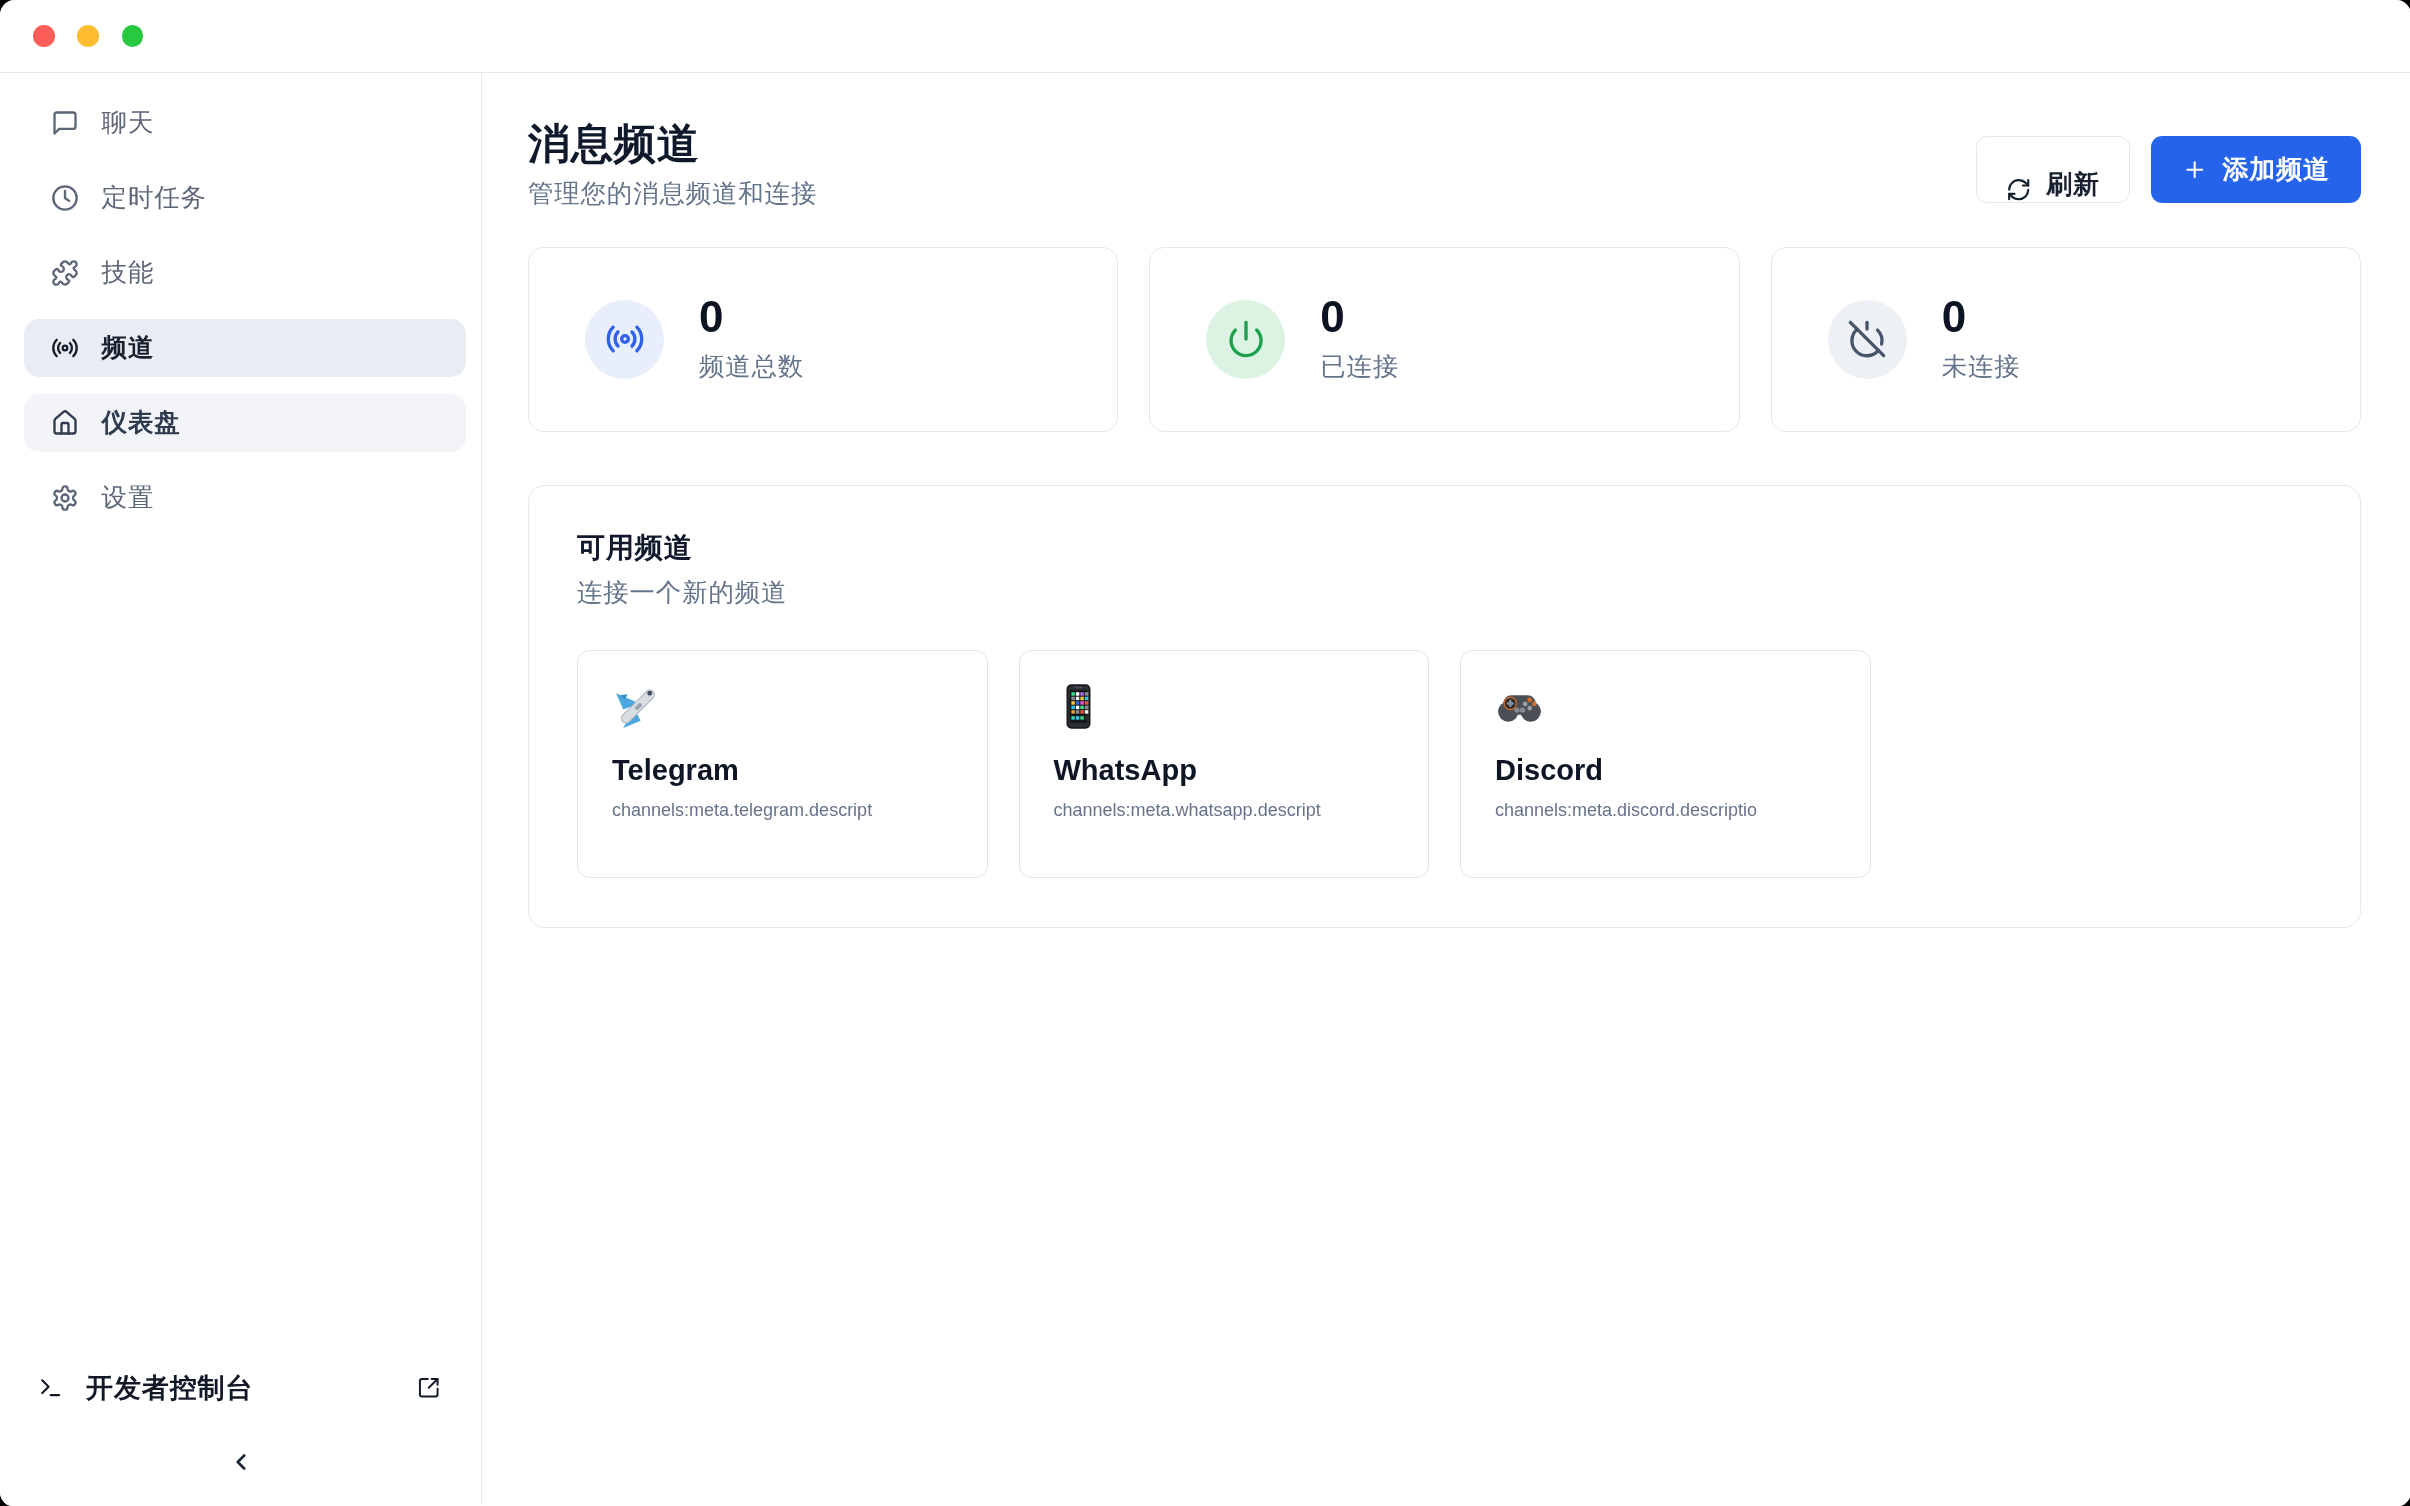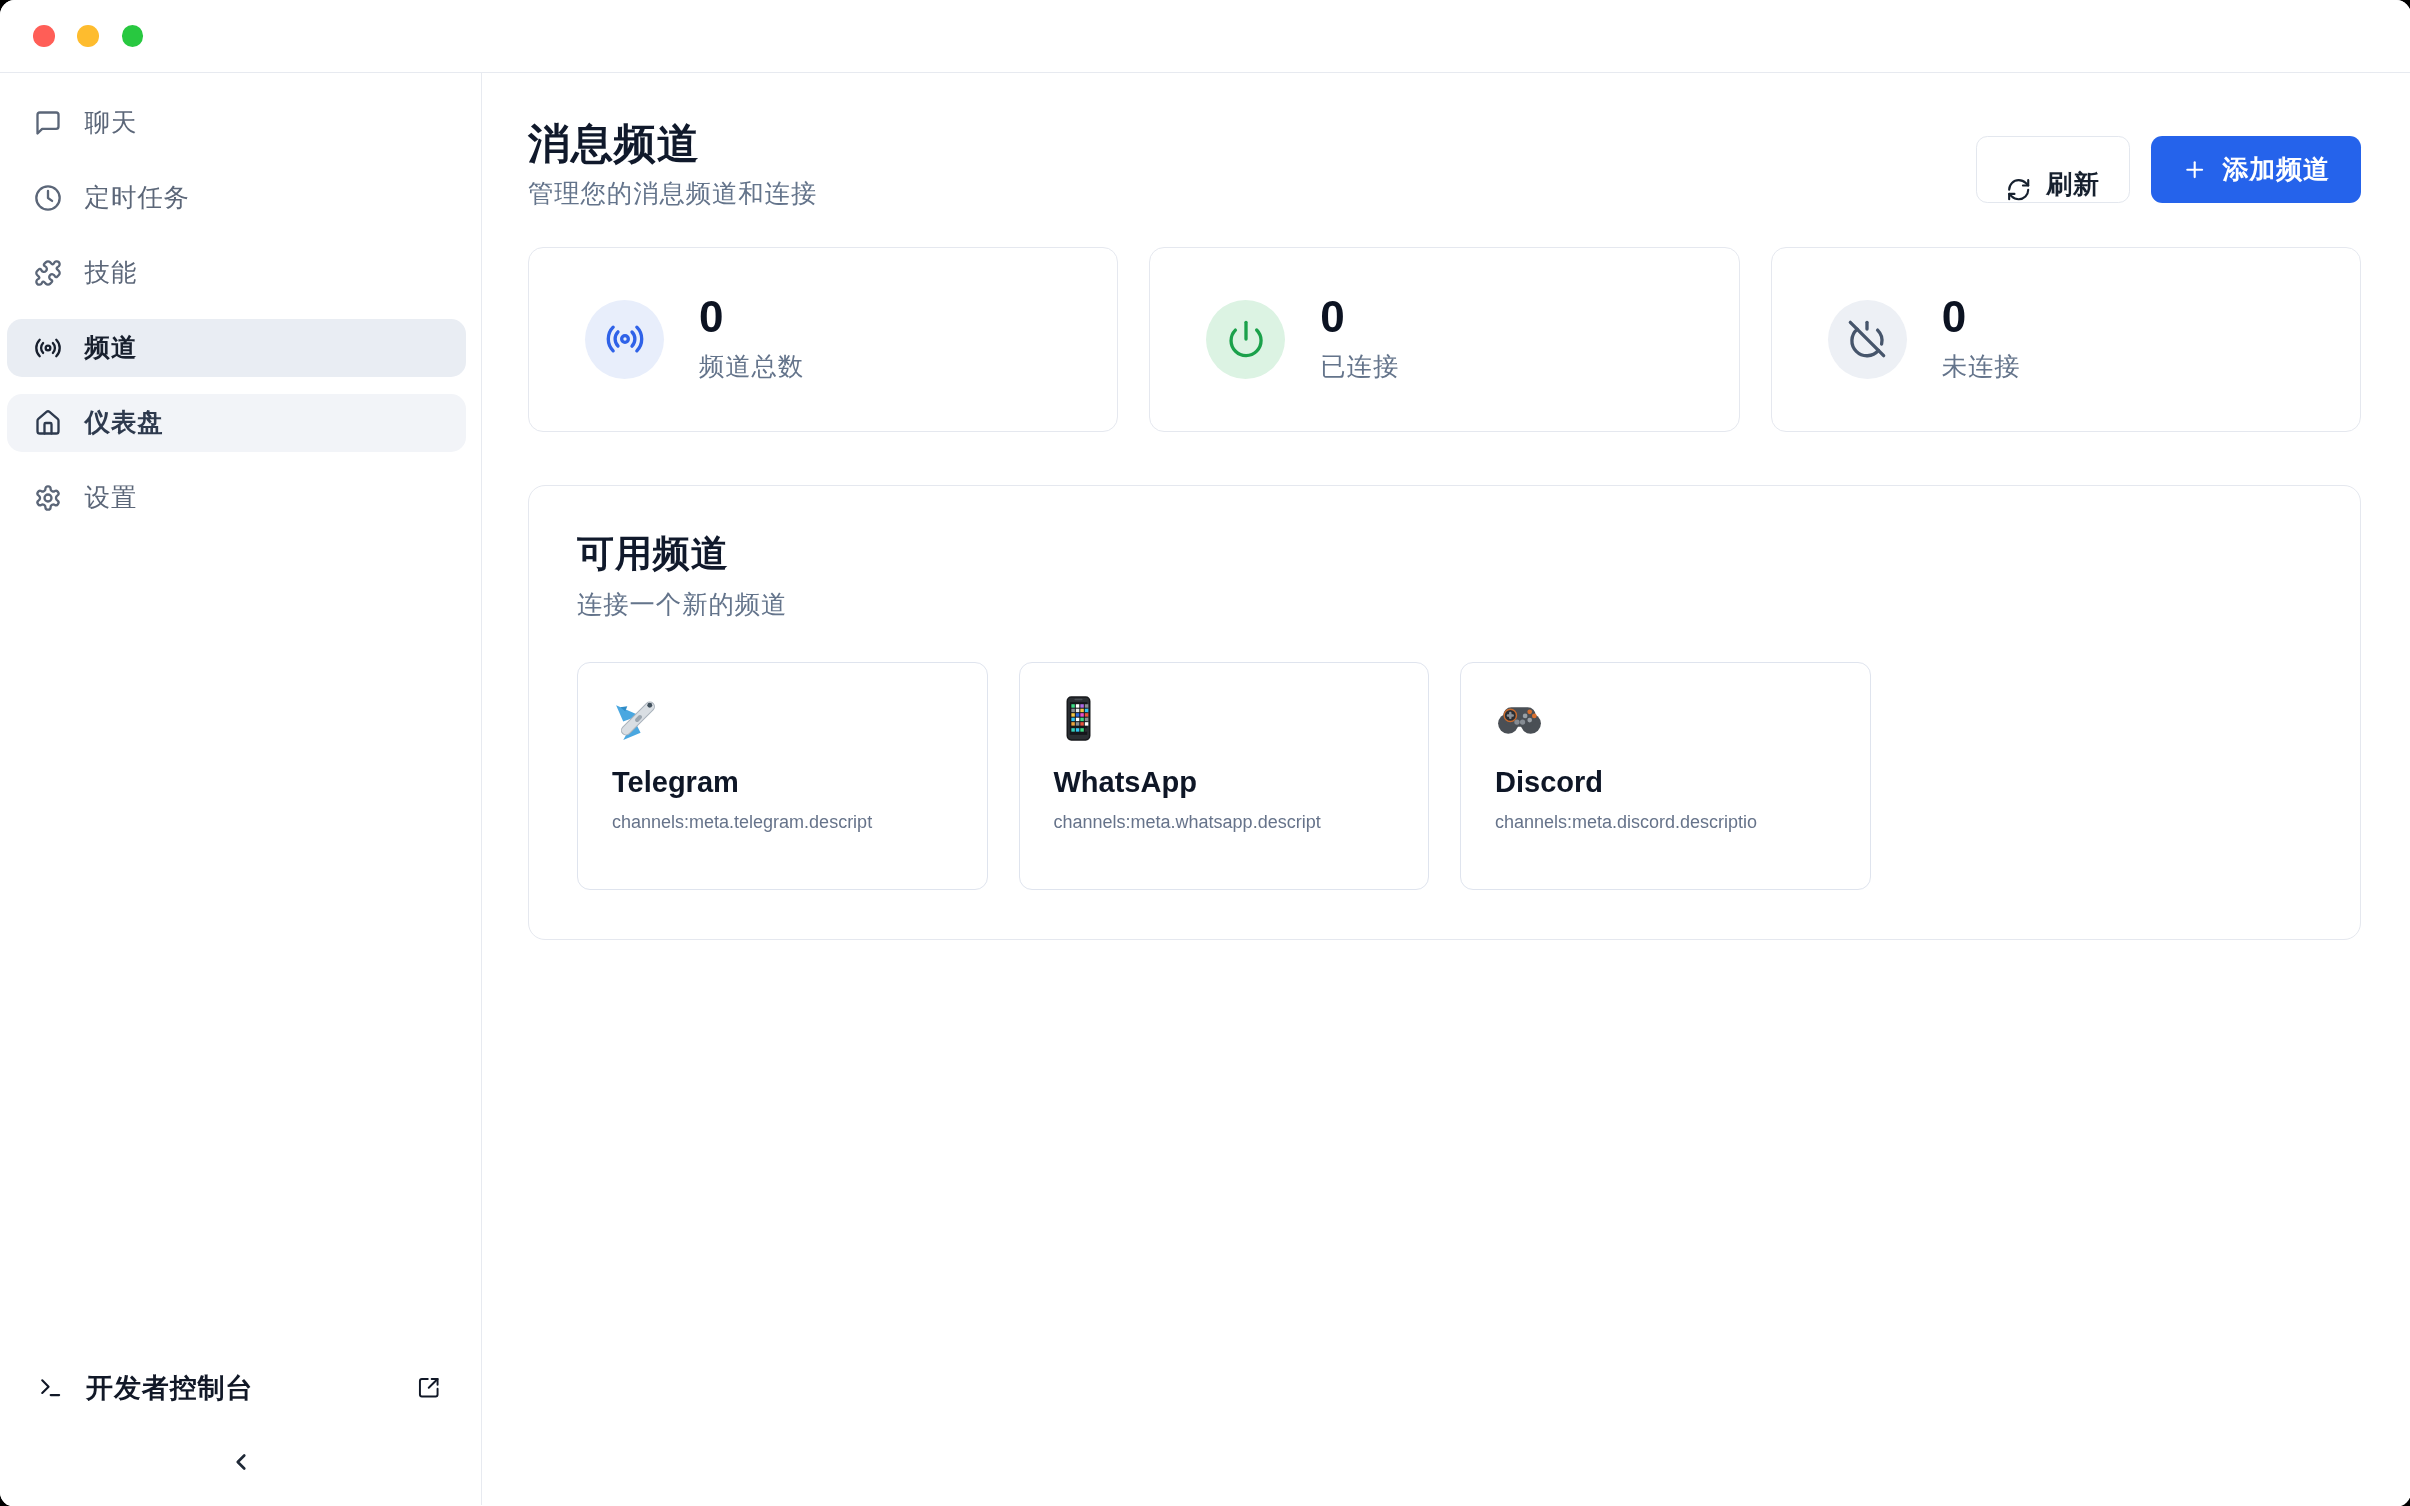--- a/index.html
+++ b/index.html
@@ -11,21 +11,21 @@
   }
   
   .titlebar{height:73px;background:#fff;border-bottom:0.9px solid #e7eaf0;display:flex;align-items:center;padding-left:33px;}
   .traffic{display:flex;gap:22.6px;}
   .light{width:21.7px;height:21.7px;border-radius:50%;}
   .light.red{background:#ff5e57;}
   .light.yellow{background:#febc2e;}
   .light.green{background:#28c840;}
   
   .app-body{display:flex;height:1432px;}
-  .sidebar{position:relative;width:482px;min-width:482px;border-right:0.9px solid #e7eaf0;background:#fff;padding:21px 15px 0 7px;}
+  .sidebar{position:relative;width:482px;min-width:482px;border-right:0.9px solid #e7eaf0;background:#fff;padding:21px 15px 0 24px;}
   .main{flex:1;padding:47px 50px 0 46px;overflow:hidden;}
   
   .nav-item{display:flex;align-items:center;height:58px;border-radius:15px;padding:0 0 0 27px;margin-bottom:17px;cursor:pointer;color:#5b6678;}
   .nav-item .nav-icon{width:28px;height:28px;display:flex;align-items:center;justify-content:center;}
   .nav-item .nav-icon svg{width:28px;height:28px;}
   .nav-item .nav-label{margin-left:22.6px;font-size:25.4px;font-weight:500;letter-spacing:0.9px;}
   .nav-item.active{background:#e9edf3;color:#18202e;}
   .nav-item.active .nav-label{font-weight:700;color:#18202e;}
   .nav-item.soft{background:#f2f4f8;color:#2e3a4e;}
   .nav-item.soft .nav-label{font-weight:600;color:#2e3a4e;}
@@ -52,21 +52,21 @@
   .stat-bubble{width:79px;height:79px;border-radius:50%;display:flex;align-items:center;justify-content:center;}
   .stat-bubble svg{width:40px;height:40px;}
   .stat-blue{background:#e8eefb;color:#2f62e8;}
   .stat-green{background:#dcf3e3;color:#1ba14b;}
   .stat-slate{background:#edf0f5;color:#46556b;}
   .stat-text{margin-left:35px;}
   .stat-value{font-size:44px;font-weight:800;color:#0c1322;line-height:1;}
   .stat-label{margin-top:11.3px;font-size:25.4px;color:#64748b;letter-spacing:0.9px;}
   
   .panel{margin-top:53px;border:1.4px solid #e5e8ef;border-radius:17px;padding:43px 48px 49px 48px;background:#fff;}
-  .panel-title{font-size:37px;font-weight:800;color:#10192b;letter-spacing:0.9px;}
+  .panel-title{font-size:28px;font-weight:800;color:#10192b;letter-spacing:0.9px;}
   .panel-subtitle{margin-top:9.4px;font-size:25.4px;color:#64748b;letter-spacing:0.9px;}
   .channel-grid{display:grid;grid-template-columns:repeat(4,1fr);gap:31px;margin-top:40px;}
   .channel-card{position:relative;border:1.4px solid #dfe4ee;border-radius:13px;height:228px;padding:31px 34px;background:#fff;cursor:pointer;}
   .channel-emoji{width:49px;height:49px;}
   .channel-emoji svg{width:49px;height:49px;display:block;}
   .channel-name{margin-top:22.6px;font-size:29px;font-weight:700;color:#0e1626;}
   .channel-desc{margin-top:13px;font-size:18px;color:#66738a;white-space:nowrap;overflow:hidden;}
   .plugin-badge{position:absolute;top:21px;right:22.6px;background:#eef1f6;color:#1c2433;border-radius:941px;padding:8.5px 20px;font-size:23.5px;font-weight:600;letter-spacing:0.9px;}
 </style>
 </head>

